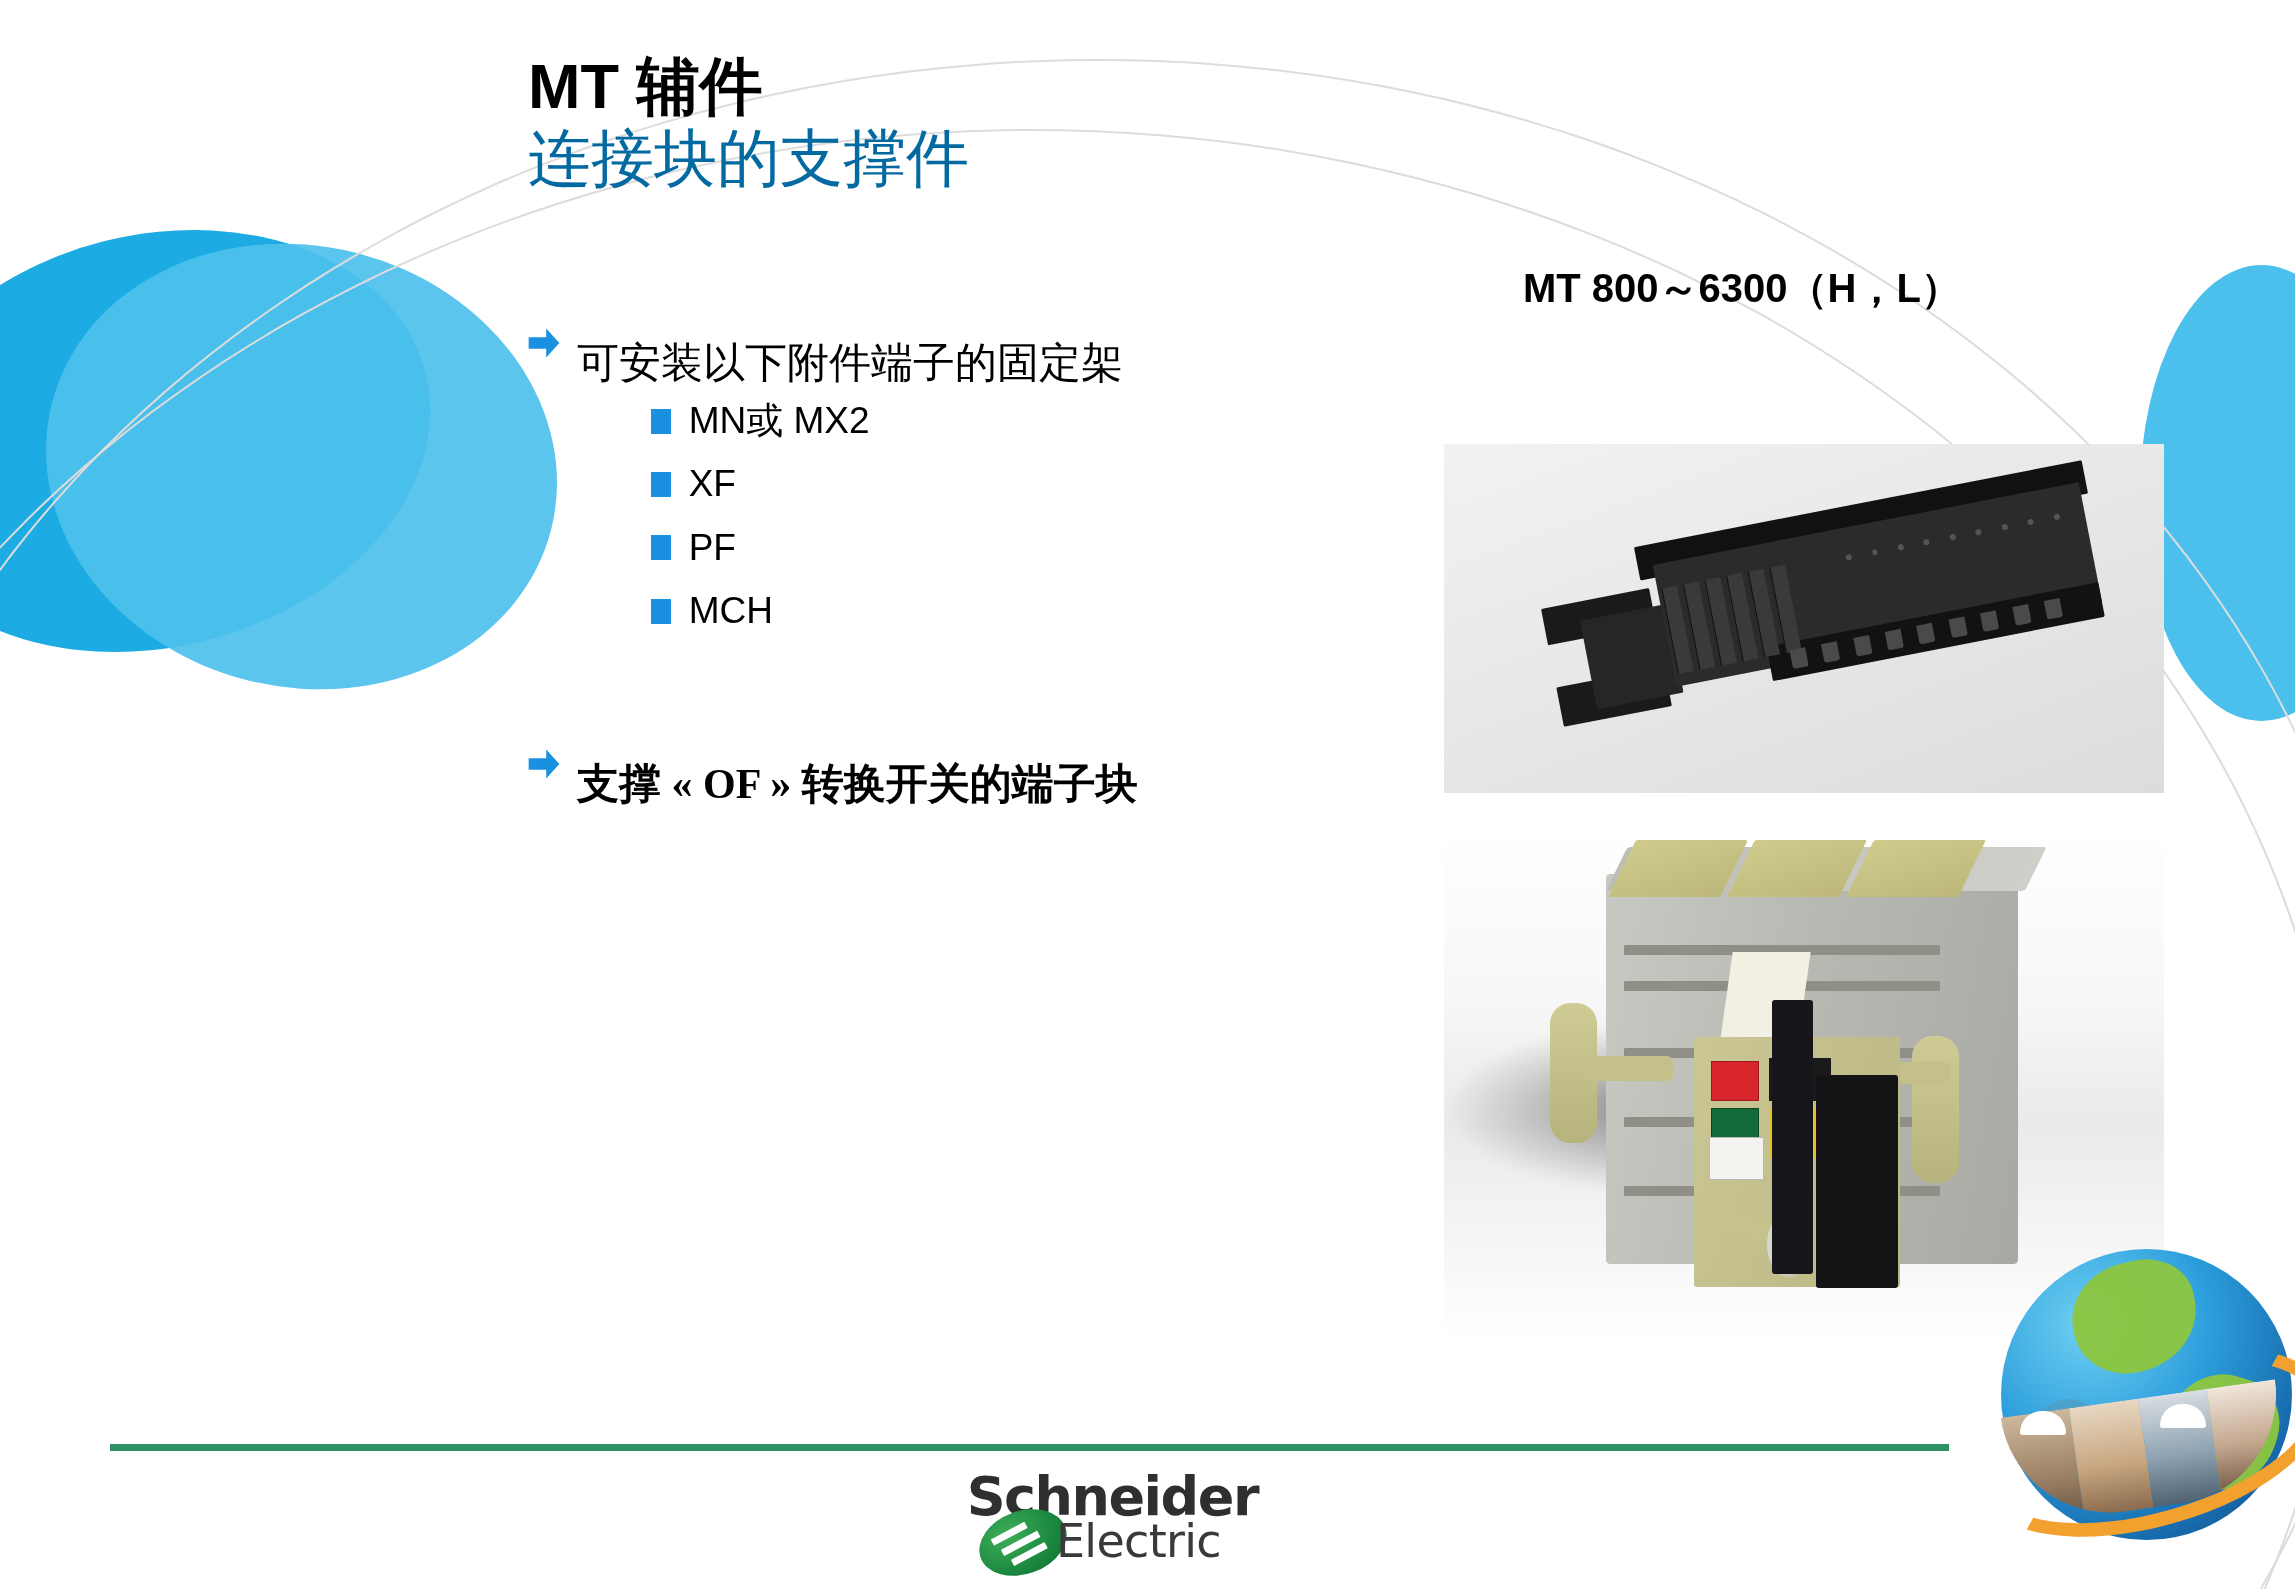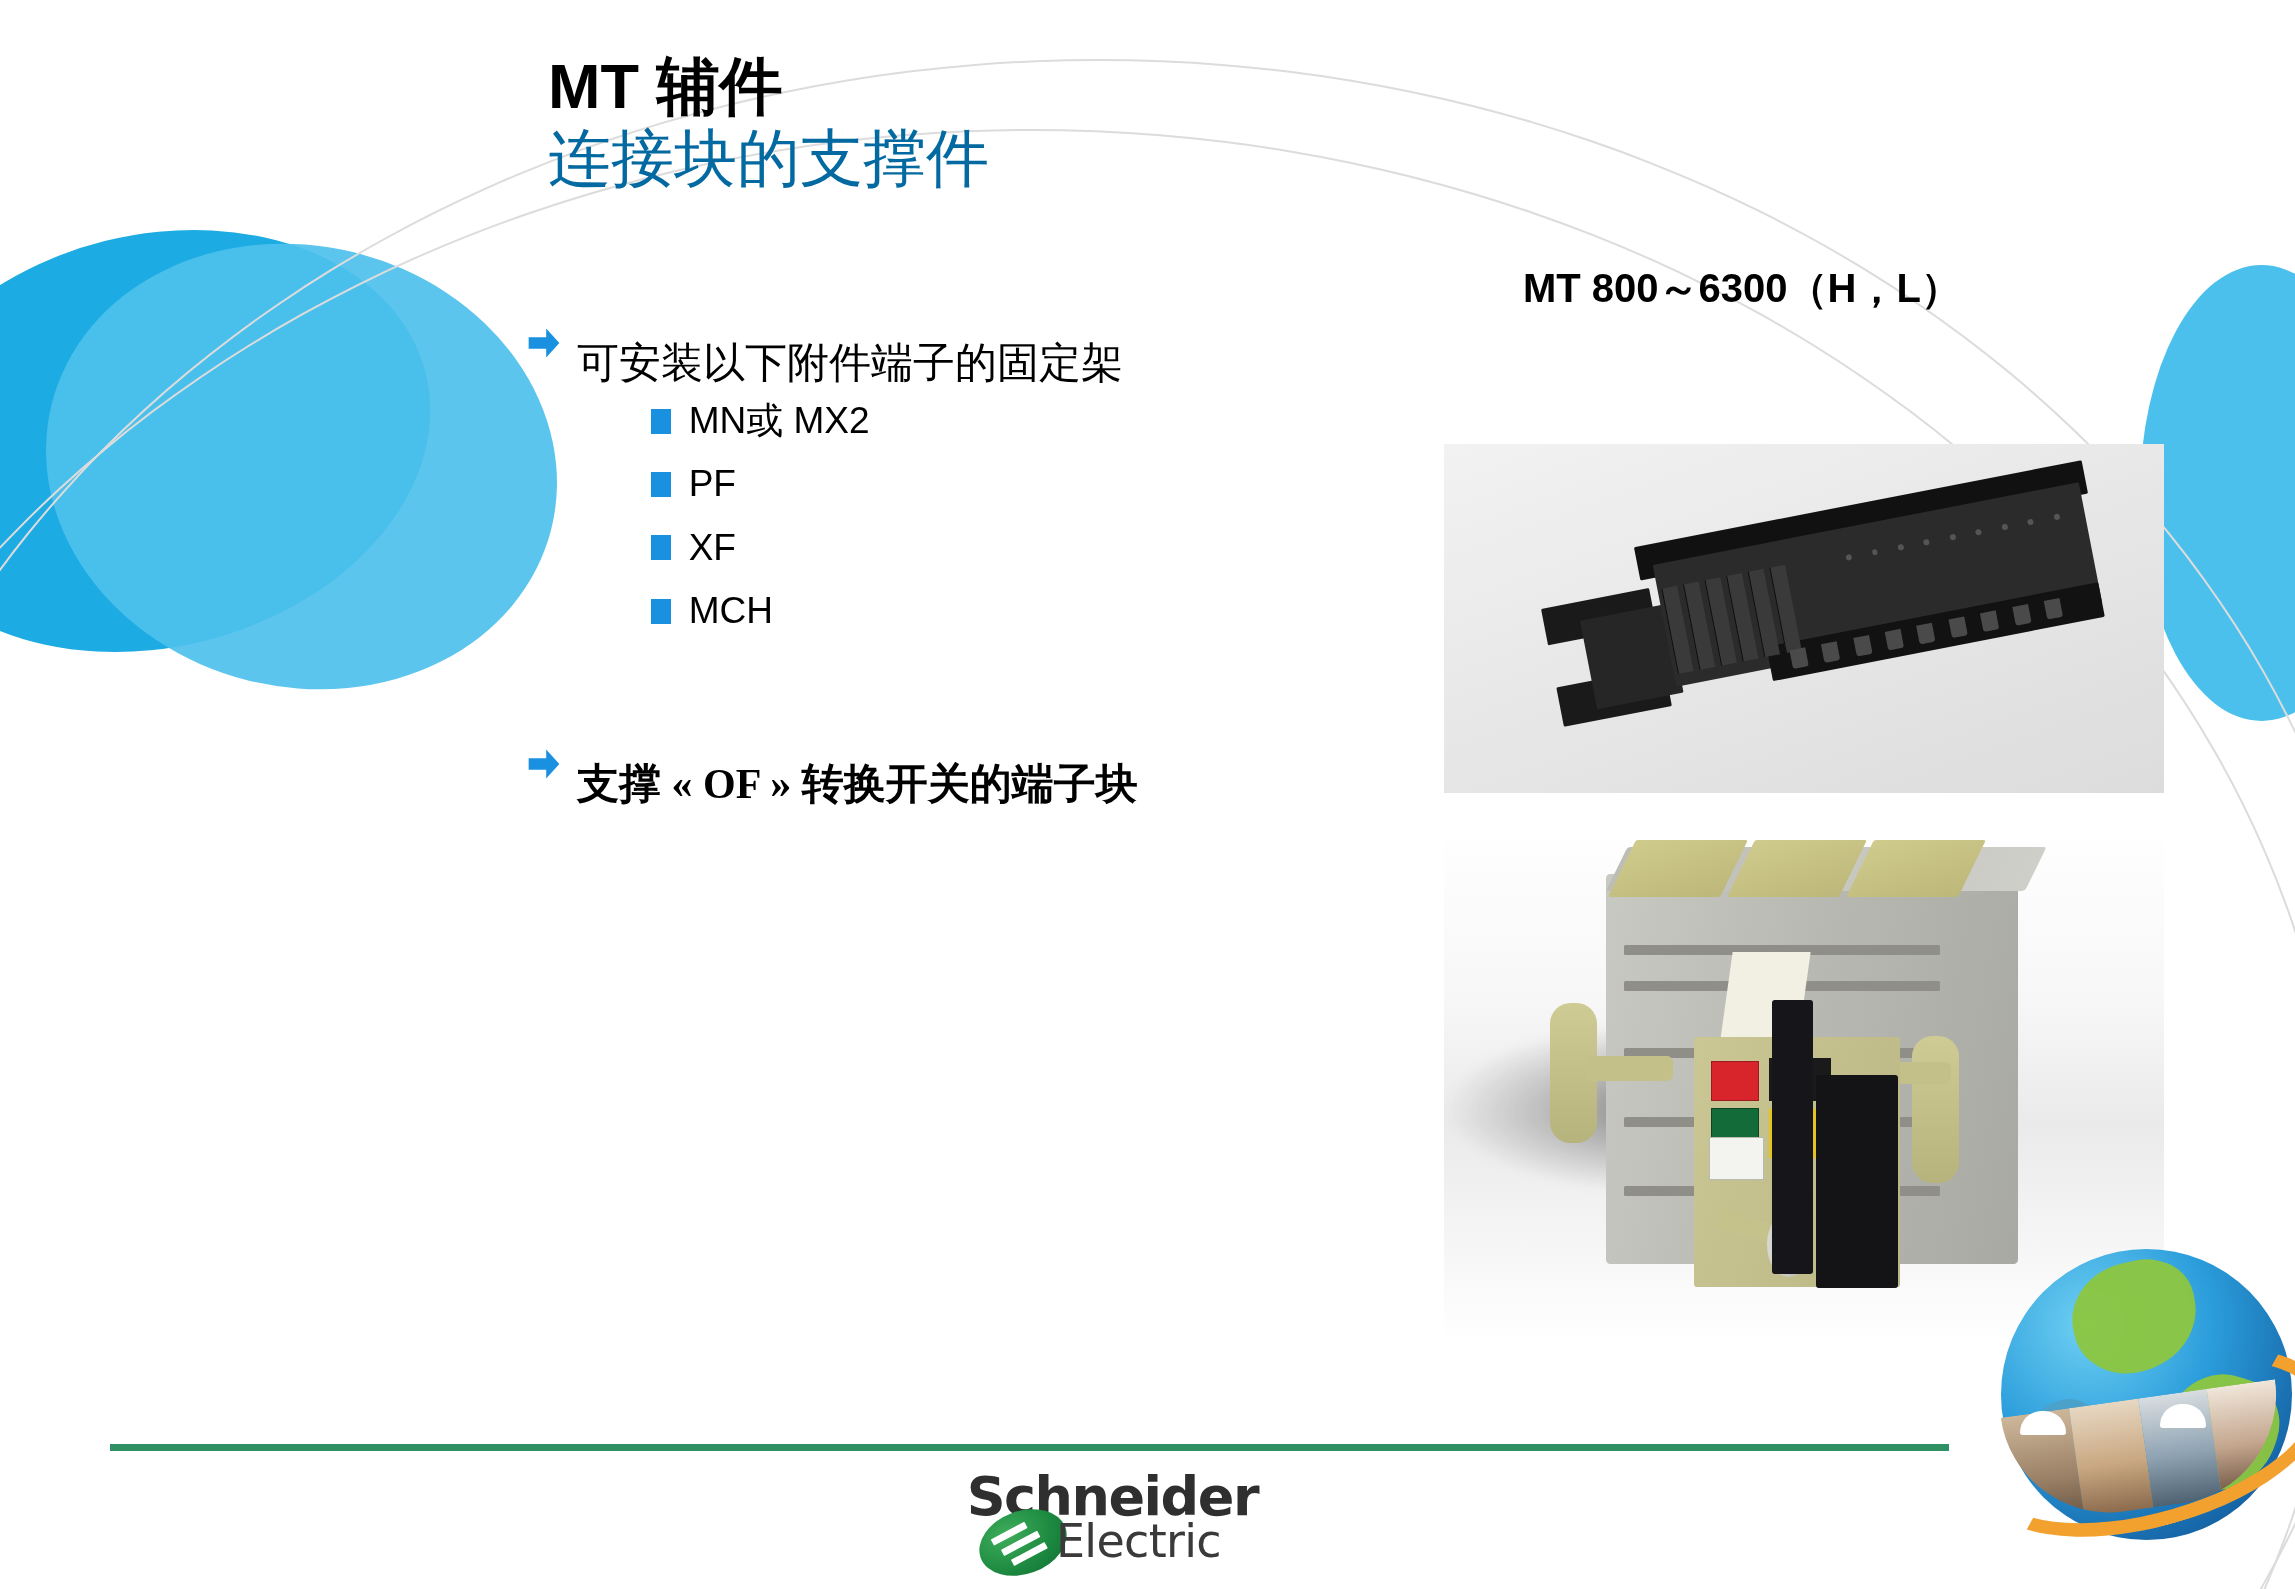--- a/index.html
+++ b/index.html
@@ -51,21 +51,21 @@
     position:absolute;left:11.8px;top:32px;width:162px;
     color:#ffffff;font-size:54px;font-weight:400;letter-spacing:-1.5px;
     font-family:"DejaVu Sans",sans-serif;line-height:1;
   }
   .new2 .sup{
     position:absolute;left:121px;top:22px;color:#00a3e0;
     font-size:37px;font-weight:700;font-family:"DejaVu Sans",sans-serif;
   }
 
   
-  .title-block{position:absolute;left:528px;top:52px;width:1030px;margin-left:20px;}
+  .title-block{position:absolute;left:528px;top:52px;width:1030px;}
   .title-line1{
     font-size:63px;line-height:1.08;color:#000;font-weight:700;
     font-family:"Liberation Sans","DejaVu Sans",sans-serif;
     white-space:nowrap;
   }
   .title-line2{
     font-size:63px;line-height:1.12;color:#0369a1;font-weight:400;
     font-family:"Liberation Serif","DejaVu Serif",serif;
     white-space:nowrap;margin-top:4.4px;
   }
@@ -280,25 +280,25 @@
       <span class="t">可安装以下附件端子的固定架</span>
     </div>
 
     <div class="sub-list">
       <div class="lvl2">
         <span class="sq"></span>
         <span class="t">MN或 MX2</span>
       </div>
       <div class="lvl2">
         <span class="sq"></span>
-        <span class="t">PF</span>
+        <span class="t">XF</span>
       </div>
       <div class="lvl2">
         <span class="sq"></span>
-        <span class="t">XF</span>
+        <span class="t">PF</span>
       </div>
       <div class="lvl2">
         <span class="sq"></span>
         <span class="t">MCH</span>
       </div>
     </div>
   </div>
 
   <div class="lvl1 bullet2">
     <span class="arrow">

